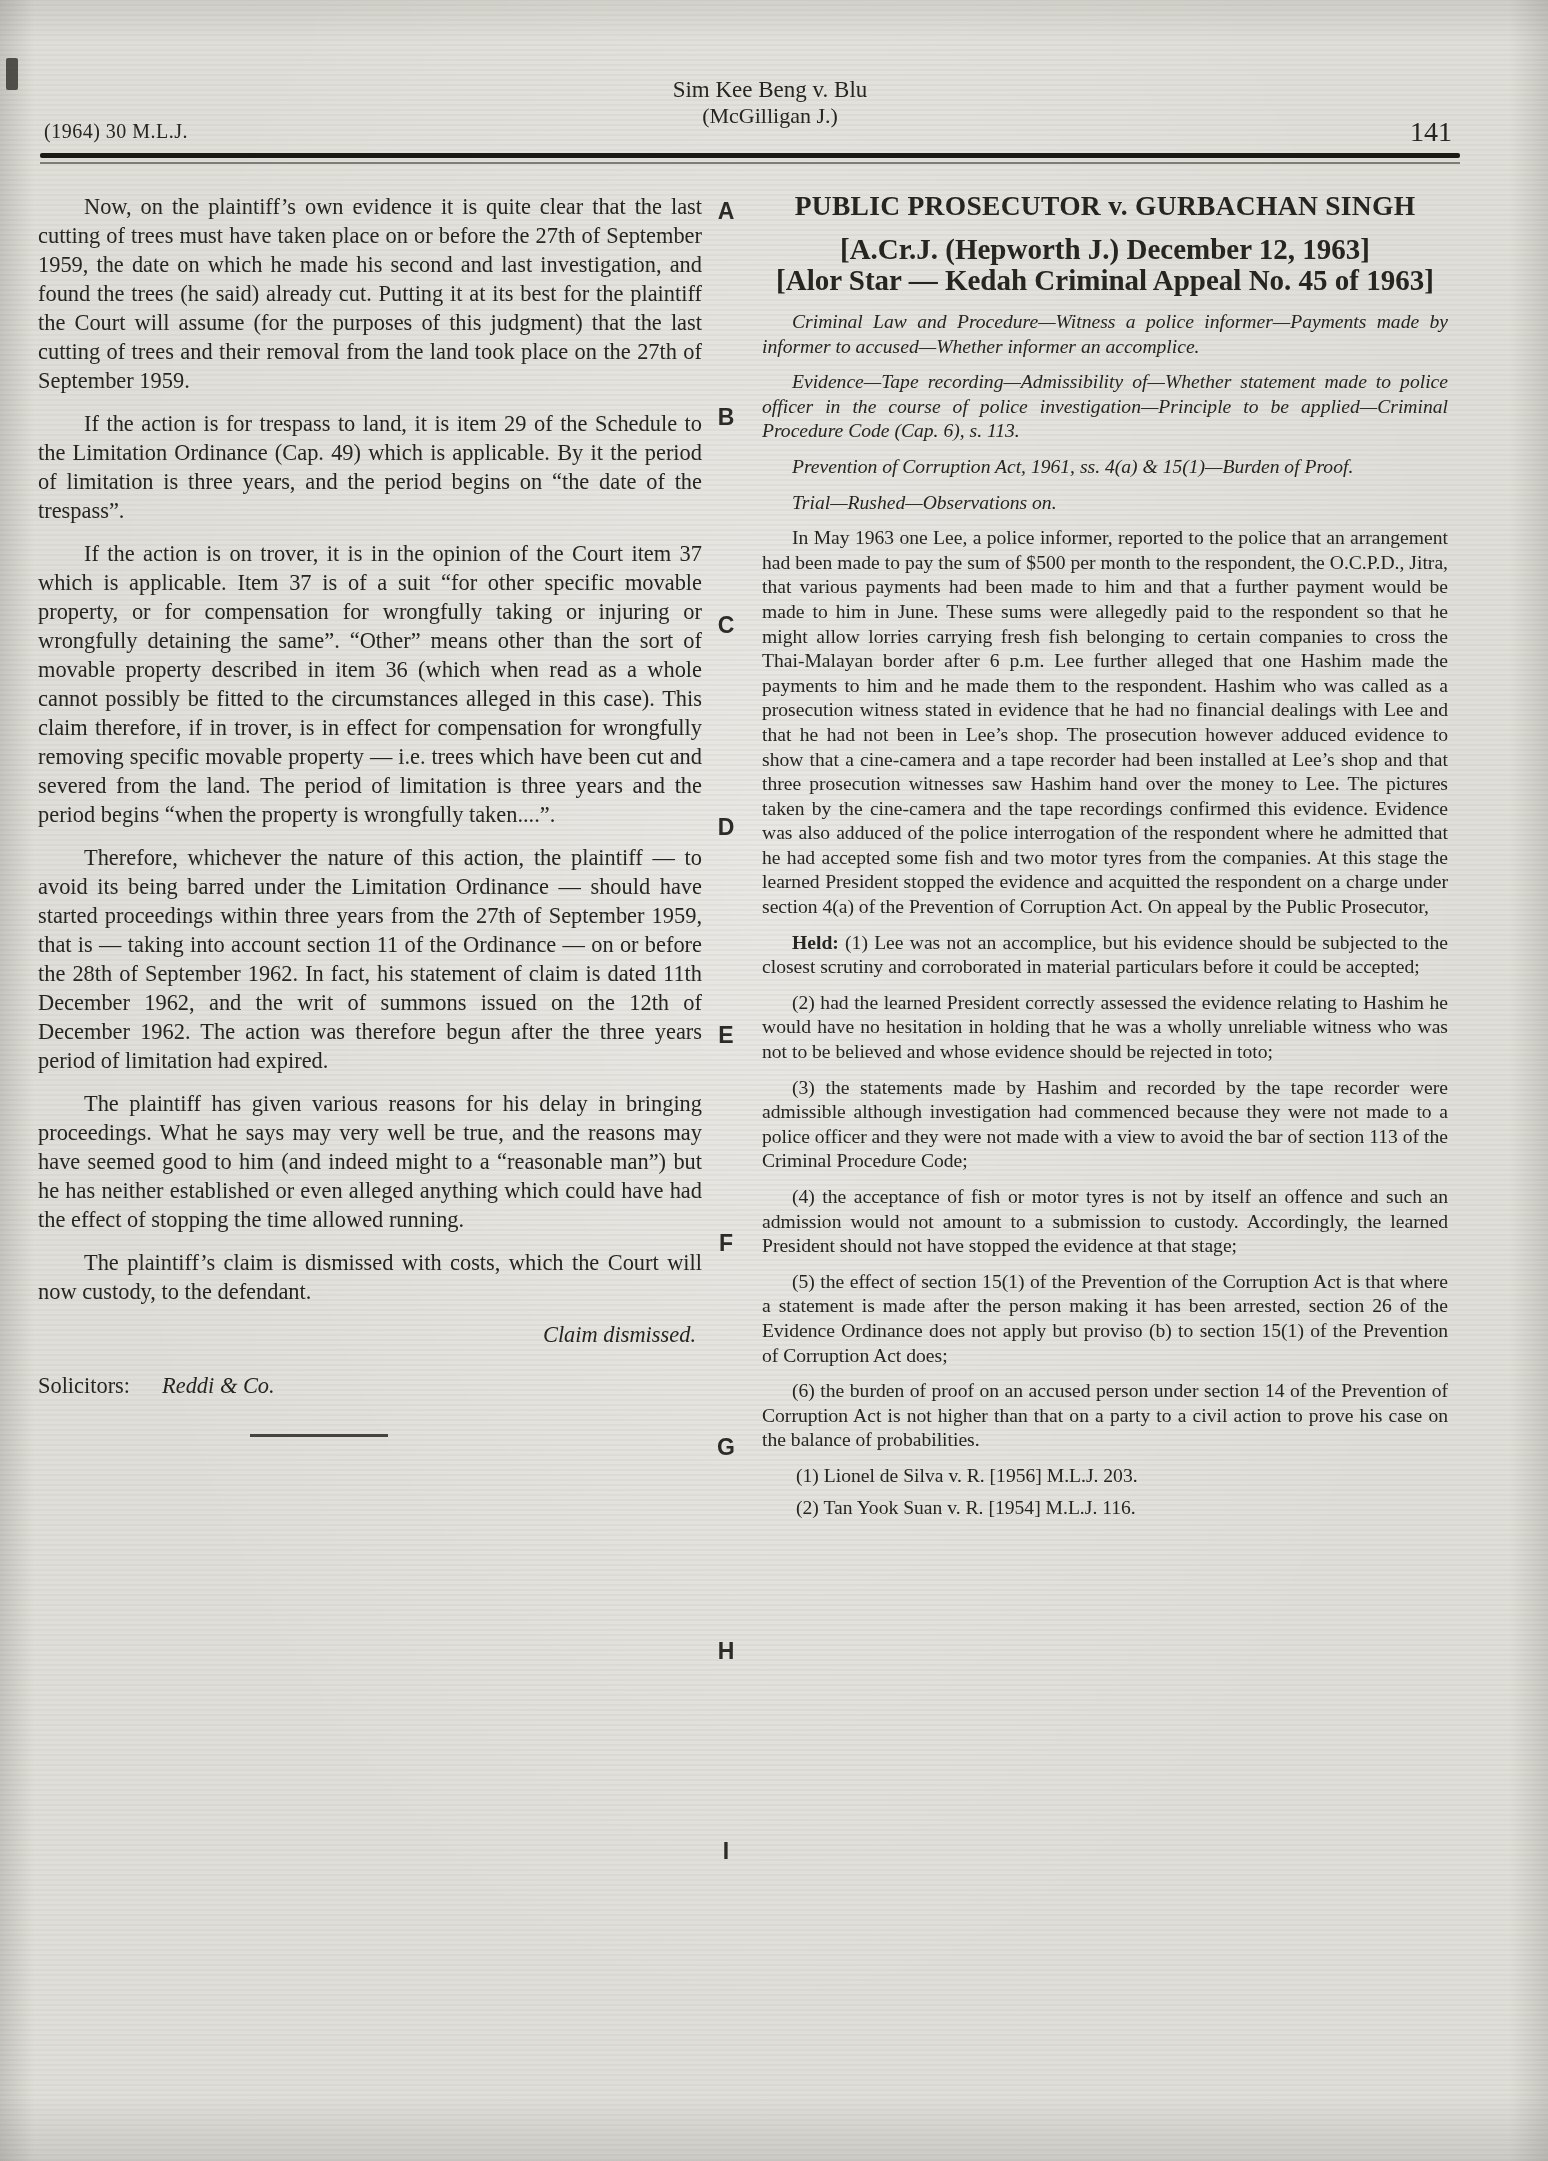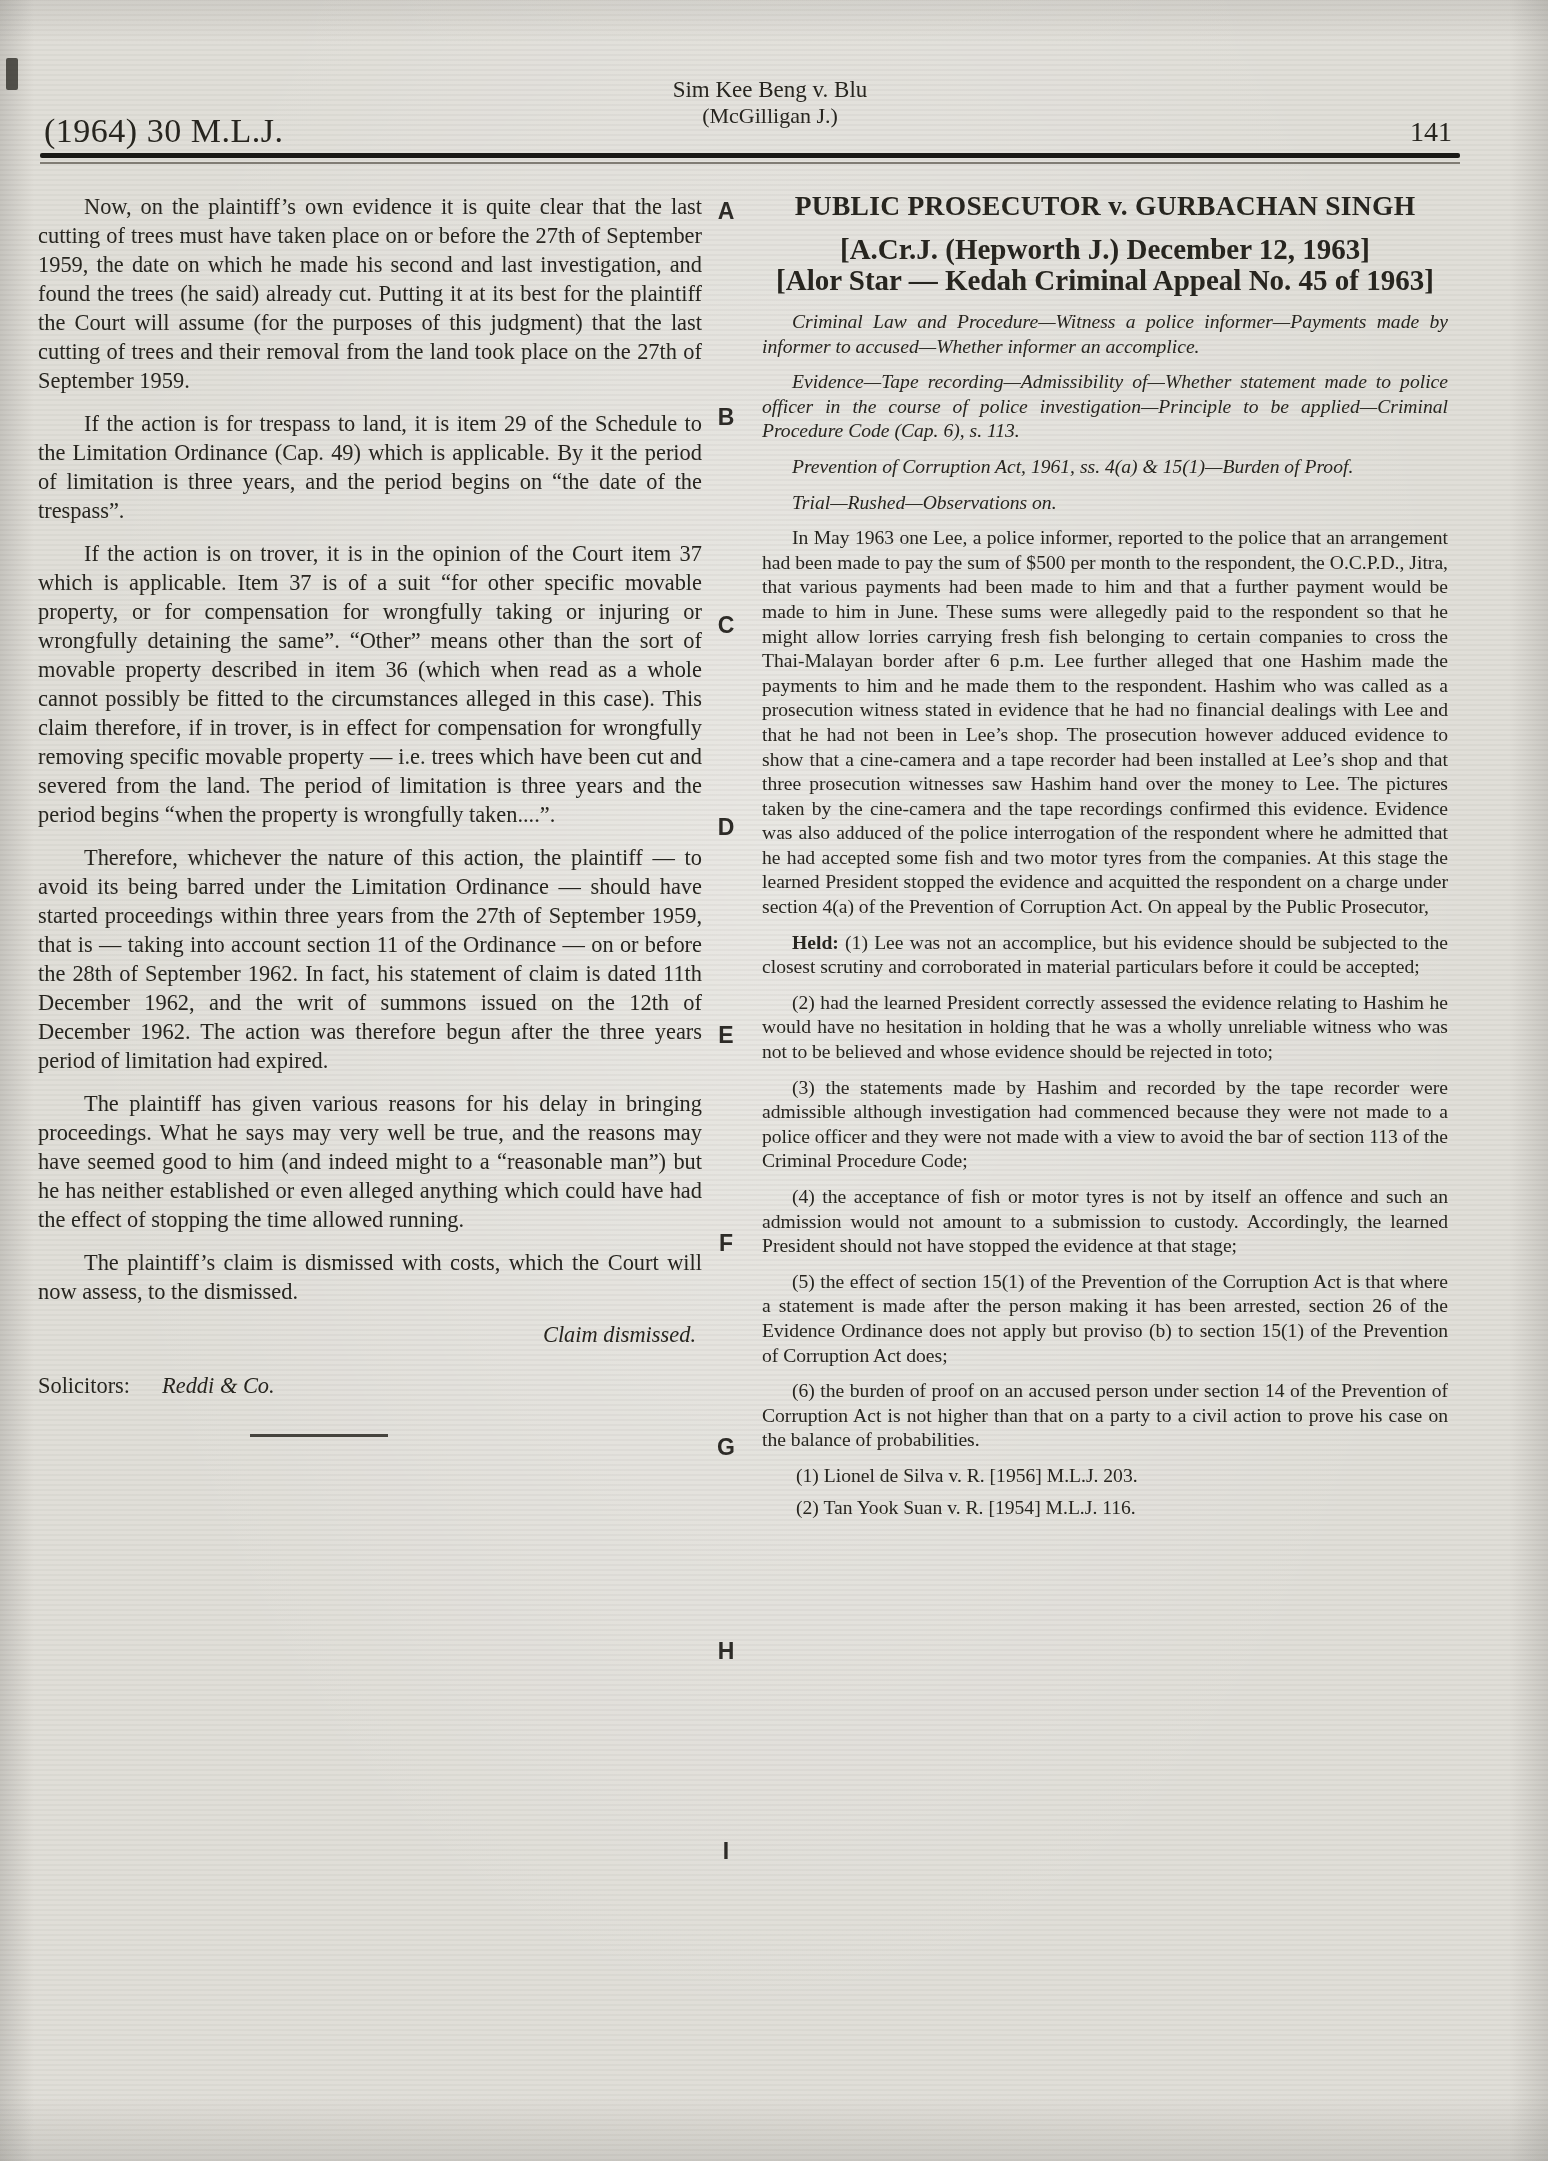--- a/index.html
+++ b/index.html
@@ -15,21 +15,21 @@
     font-family:"Liberation Serif", serif;
     color:#27251f;
     overflow:hidden;
   }
   .grain{position:absolute;inset:0;pointer-events:none;
     background:repeating-linear-gradient(0deg, rgba(120,116,108,.05) 0 2px, rgba(0,0,0,0) 2px 5px);
     mix-blend-mode:multiply;}
   .nick{position:absolute;left:6px;top:58px;width:12px;height:32px;background:#25241f;opacity:.75;border-radius:2px;}
 
   
-  .cite{position:absolute;left:44px;top:112px;font-size:34px;letter-spacing:.5px;}
+  .cite{position:absolute;left:44px;top:120px;font-size:20px;letter-spacing:.5px;}
   .running{position:absolute;left:340px;top:76px;width:860px;text-align:center;font-weight:normal;}
   .running .rcase{font-size:23px;line-height:27px;}
   .running .rjudge{font-size:22px;line-height:26px;}
   .pageno{position:absolute;right:96px;top:116px;font-size:28px;}
   .rule-double{position:absolute;left:40px;right:88px;top:153px;height:12px;}
   .rule-double .r1{height:5px;background:#1a1916;border-radius:2px;}
   .rule-double .r2{height:2px;background:#807c74;margin-top:4px;}
 
   
   .col{position:absolute;text-align:justify;}
@@ -83,21 +83,21 @@
   <span class="mletter" style="top:1434px">G</span>
   <span class="mletter" style="top:1638px">H</span>
   <span class="mletter" style="top:1838px">I</span>
 
   <section class="col col-left">
     <p class="body">Now, on the plaintiff’s own evidence it is quite clear that the last cutting of trees must have taken place on or before the 27th of September 1959, the date on which he made his second and last investigation, and found the trees (he said) already cut.  Putting it at its best for the plaintiff the Court will assume (for the purposes of this judgment) that the last cutting of trees and their removal from the land took place on the 27th of September 1959.</p>
     <p class="body">If the action is for trespass to land, it is item 29 of the Schedule to the Limitation Ordinance (Cap. 49) which is applicable.  By it the period of limitation is three years, and the period begins on “the date of the trespass”.</p>
     <p class="body">If the action is on trover, it is in the opinion of the Court item 37 which is applicable.  Item 37 is of a suit “for other specific movable property, or for compensation for wrongfully taking or injuring or wrongfully detaining the same”. “Other” means other than the sort of movable property described in item 36 (which when read as a whole cannot possibly be fitted to the circumstances alleged in this case).  This claim therefore, if in trover, is in effect for compensation for wrongfully removing specific movable property — i.e. trees which have been cut and severed from the land.  The period of limitation is three years and the period begins “when the property is wrongfully taken....”.</p>
     <p class="body">Therefore, whichever the nature of this action, the plaintiff — to avoid its being barred under the Limitation Ordinance — should have started proceedings within three years from the 27th of September 1959, that is — taking into account section 11 of the Ordinance — on or before the 28th of September 1962.  In fact, his statement of claim is dated 11th December 1962, and the writ of summons issued on the 12th of December 1962.  The action was therefore begun after the three years period of limitation had expired.</p>
     <p class="body">The plaintiff has given various reasons for his delay in bringing proceedings.  What he says may very well be true, and the reasons may have seemed good to him (and indeed might to a “reasonable man”) but he has neither established or even alleged anything which could have had the effect of stopping the time allowed running.</p>
-    <p class="body">The plaintiff’s claim is dismissed with costs, which the Court will now assess, to the dismissed.</p>
+    <p class="body">The plaintiff’s claim is dismissed with costs, which the Court will now custody, to the defendant.</p>
     <p class="disposition">Claim dismissed.</p>
     <p class="solicitors"><span>Solicitors:</span><span class="name">Reddi &amp; Co.</span></p>
     <div class="end-rule"></div>
   </section>
 
   <section class="col col-right">
     <h1>PUBLIC PROSECUTOR v. GURBACHAN SINGH</h1>
     <div class="coram-block">
       <div class="coram">[A.Cr.J.  (Hepworth J.)  December 12, 1963]</div>
       <div class="coram">[Alor Star — Kedah Criminal Appeal No. 45 of 1963]</div>

